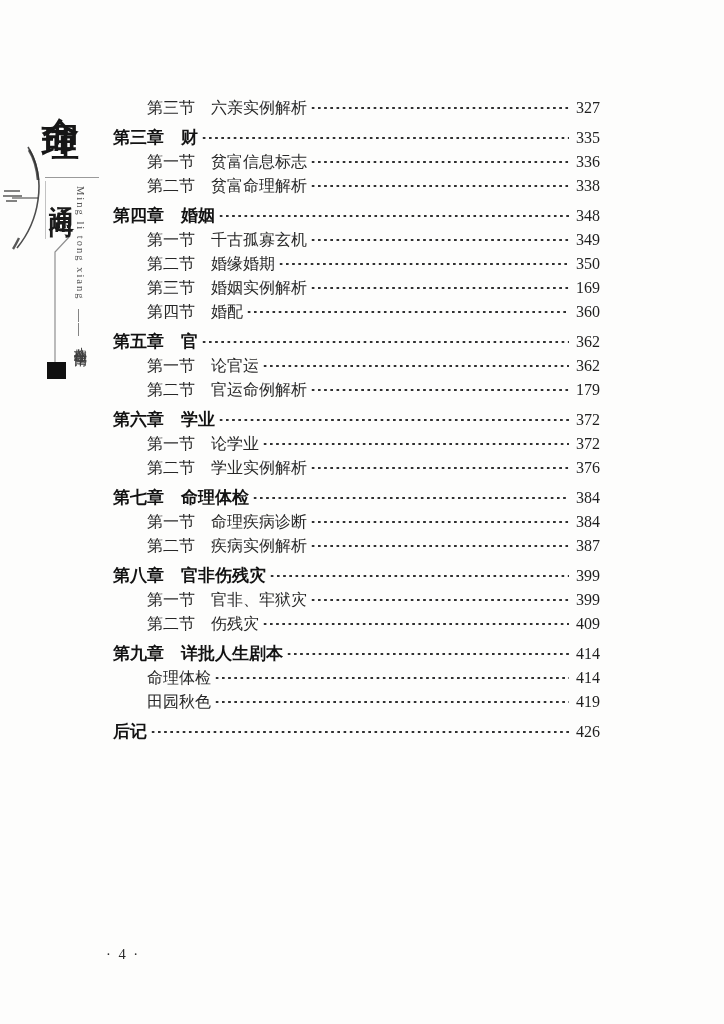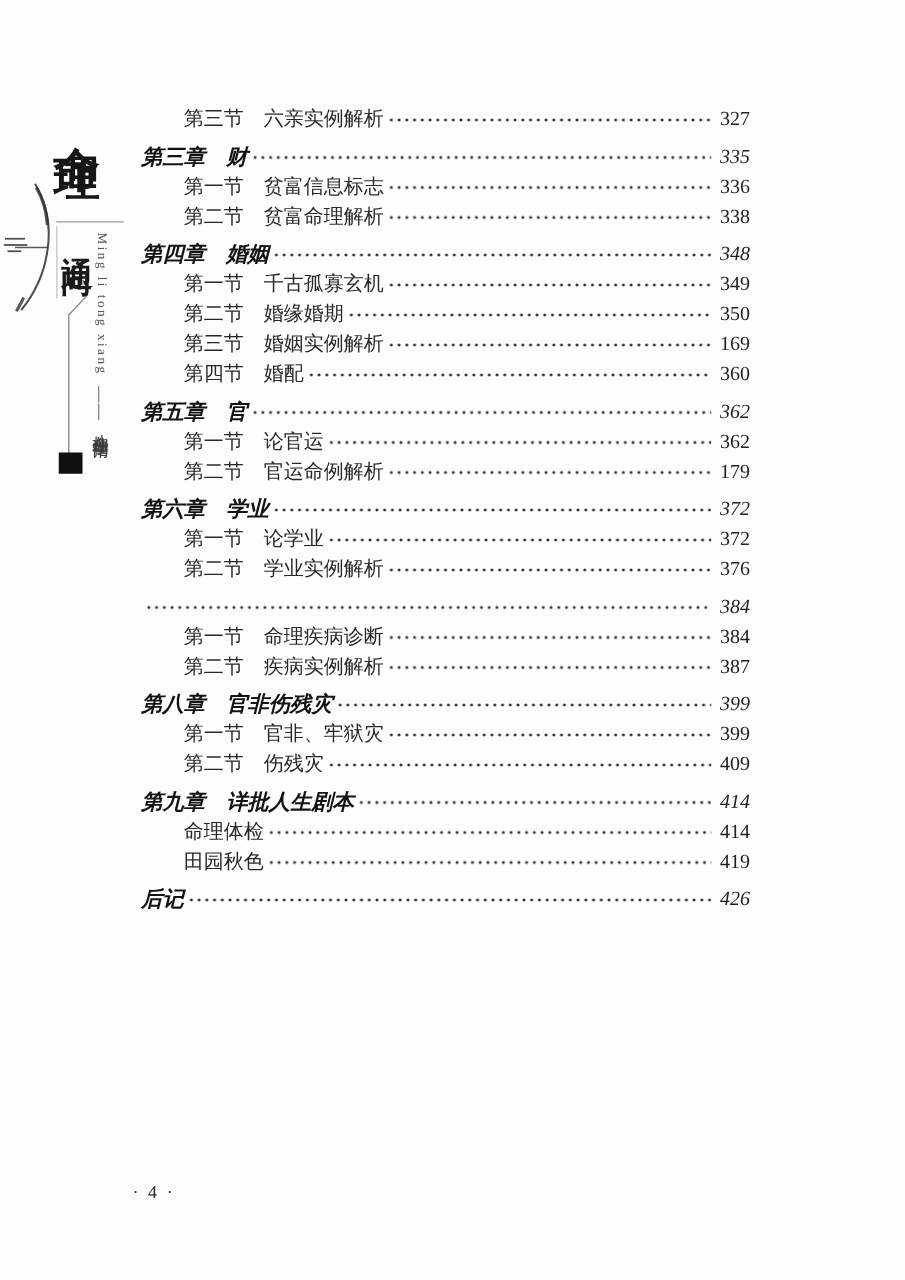--- a/index.html
+++ b/index.html
@@ -50,27 +50,27 @@
     margin-top: 9px;
   }
   .brand-square {
     position: absolute; left: 47px; top: 362px;
     width: 19px; height: 17px; background: #101010;
   }
   .sidebar-art { position: absolute; left: 0; top: 0; }
 
   
   .toc {
-    position: absolute; left: 113px; top: 84px; width: 499px;
+    position: absolute; left: 113px; top: 96px; width: 499px;
   }
   .row {
     display: flex; align-items: center;
     height: 24px; line-height: 24px;
   }
-  .row.chapter { margin-top: 6px; font-style: italic; }
+  .row.chapter { margin-top: 6px; }
   .label {
     white-space: nowrap; font-size: 16px; color: #282828;
   }
   .chapter .label {
     font-weight: 700; font-size: 17px; color: #131313;
     font-family: "Liberation Sans", sans-serif;
   }
   .section .label { padding-left: 34px; }
   .dots {
     flex: 1; align-self: stretch;
@@ -198,20 +198,21 @@
         <span class="label">第一节　论学业</span>
         <span class="dots"></span>
         <span class="pageno">372</span>
       </div>
       <div class="row section">
         <span class="label">第二节　学业实例解析</span>
         <span class="dots"></span>
         <span class="pageno">376</span>
       </div>
       <div class="row chapter">
+        <span class="label">第七章　命理体检</span>
         <span class="dots"></span>
         <span class="pageno">384</span>
       </div>
       <div class="row section">
         <span class="label">第一节　命理疾病诊断</span>
         <span class="dots"></span>
         <span class="pageno">384</span>
       </div>
       <div class="row section">
         <span class="label">第二节　疾病实例解析</span>

